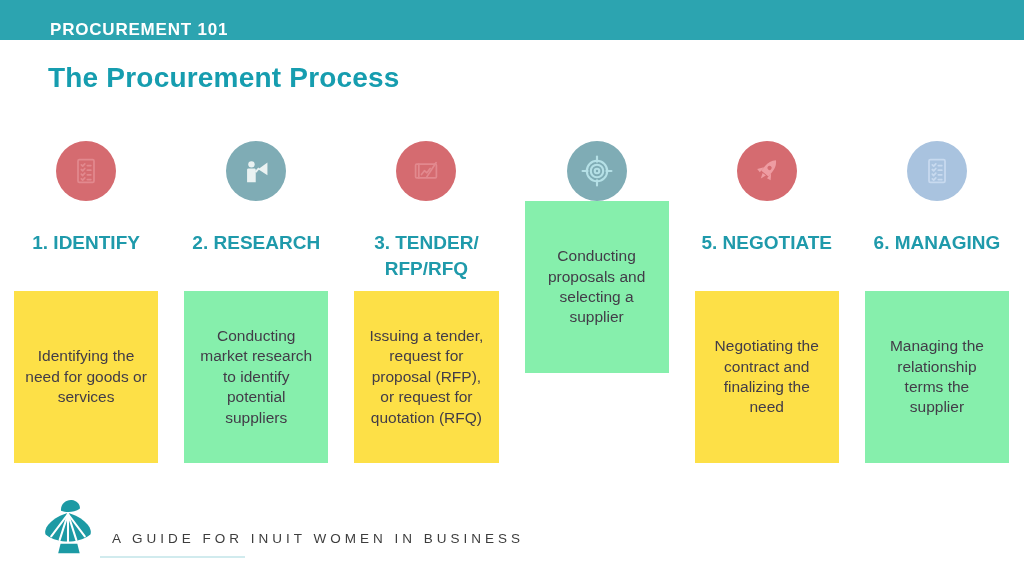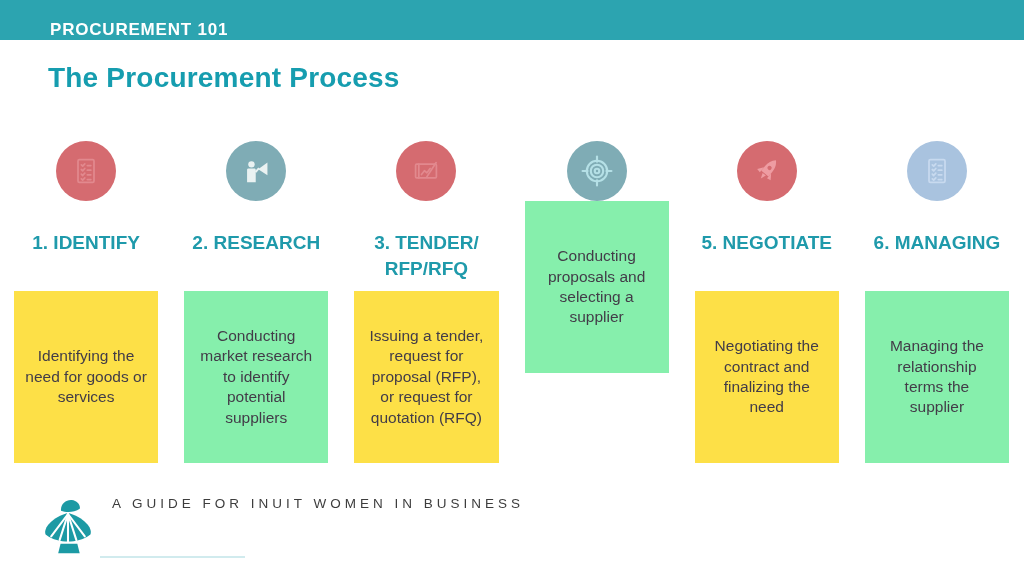--- a/index.html
+++ b/index.html
@@ -27,21 +27,21 @@
   .box.pink{background:#fde047;}
   .box.bluebox{background:#86efac;}
   
   .ic-stroke{fill:none;stroke-linecap:round;stroke-linejoin:round;}
   .red .ic-stroke{stroke:#E2898E;stroke-width:1.3;}
   .teal .ic-stroke{stroke:#B5E0E6;stroke-width:1.5;}
   .blue .ic-stroke{stroke:#C8DAEF;stroke-width:1.3;}
   .red .ic-fill{fill:#EE9CA2;}
   .teal .ic-fill{fill:#EAF2F2;}
   
-  .footer{position:absolute;left:40px;top:496px;display:flex;align-items:flex-start;}
+  .footer{position:absolute;left:40px;top:496px;display:flex;align-items:flex-end;}
   .tagline{margin-left:16px;margin-bottom:14px;font-size:13.5px;letter-spacing:4px;color:#3D3D3D;font-weight:500;}
   .footer-line{position:absolute;left:100px;top:556px;width:145px;height:2px;background:rgba(44,164,176,0.22);}
 </style>
 </head>
 <body>
 
 <div class="slide">
 
   <div class="topbar">
     <span class="topbar-label">PROCUREMENT 101</span>

